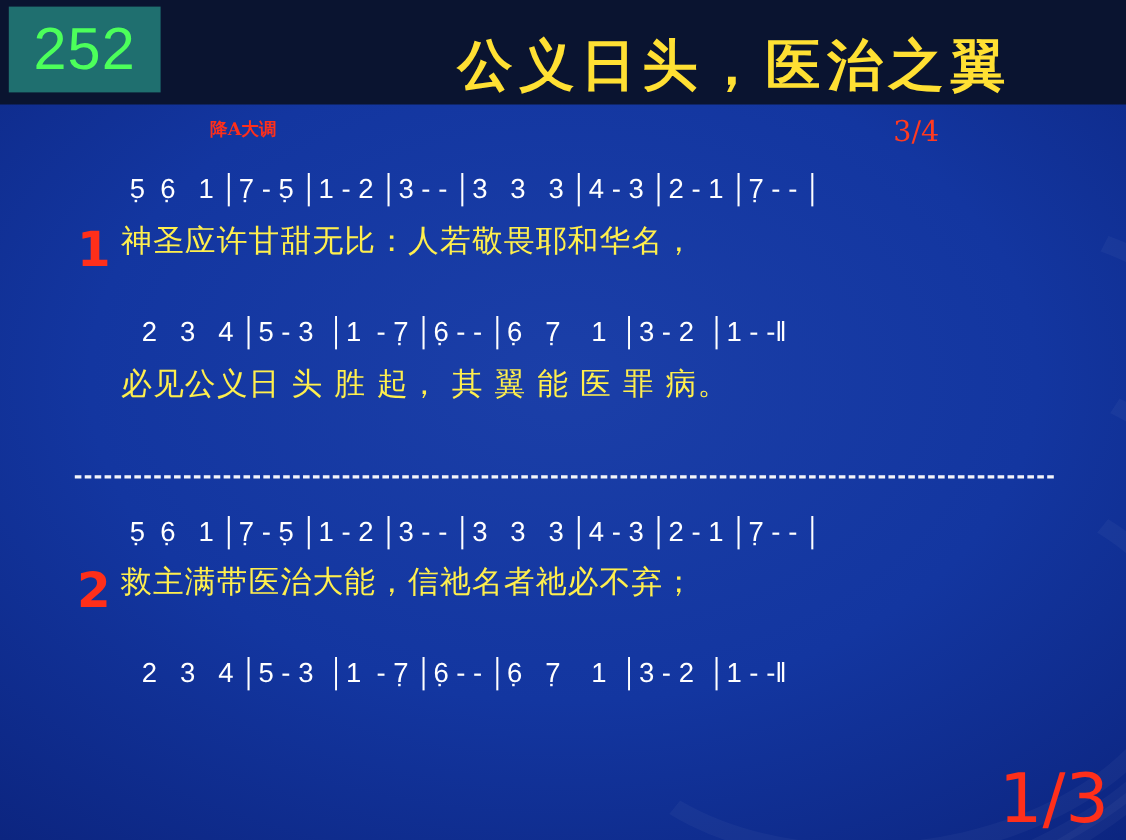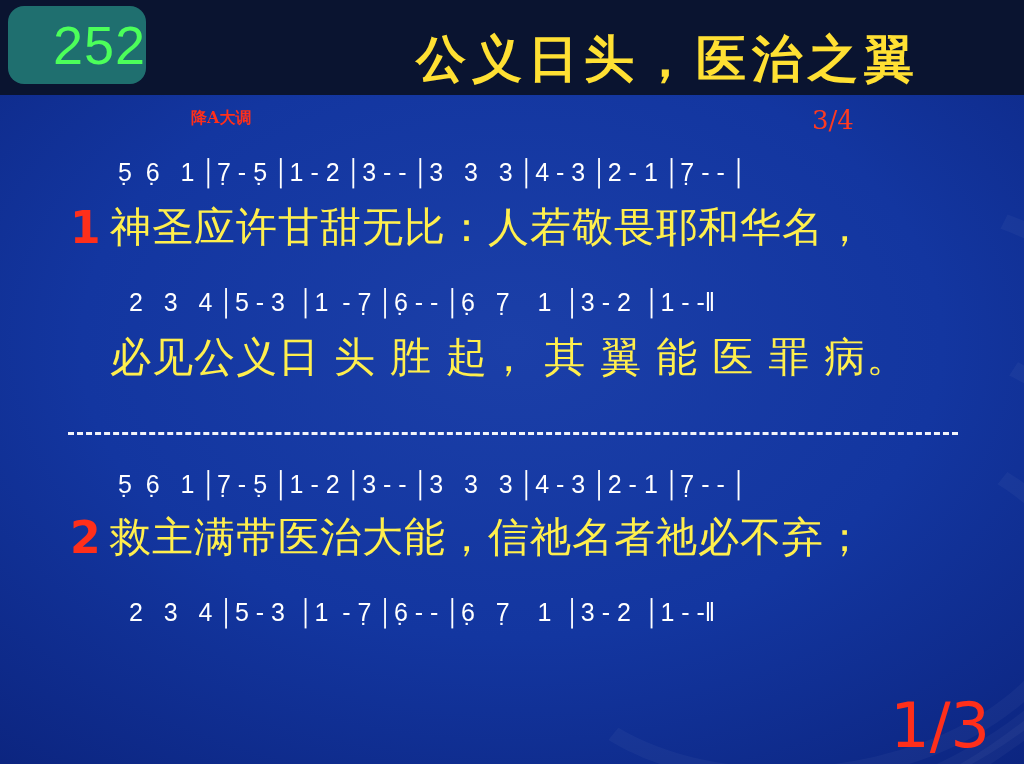--- a/index.html
+++ b/index.html
@@ -42,23 +42,22 @@
   .hymn-number {
     position: absolute;
     left: 8px;
     top: 6px;
     width: 138px;
     height: 78px;
     background: #1f6f6f;
     color: #4cff5a;
     font-size: 54px;
     line-height: 78px;
-    text-align: right;
+    text-align: center;
     letter-spacing: 1px;
-    border-radius: 16px;
   }
   .title {
     position: absolute;
     left: 180px;
     top: 26px;
     width: 740px;
     text-align: right;
     color: #ffe033;
     font-size: 50px;
     font-weight: bold;
@@ -96,39 +95,39 @@
     position: absolute;
     color: #ffffff;
     font-size: 25px;
     font-family: Liberation Sans, sans-serif;
     white-space: pre;
     letter-spacing: 0px;
   }
   .lyrics {
     position: absolute;
     color: #ffef4d;
-    font-size: 41px;
+    font-size: 28px;
     font-family: "DejaVu Sans", sans-serif;
     white-space: pre;
     letter-spacing: 1px;
   }
 
   .divider {
     position: absolute;
     left: 68px;
     top: 432px;
     width: 890px;
     border-top: 3px dashed #ffffff;
     height: 0;
     opacity: 0.95;
   }
 
   .page-num {
     position: absolute;
-    right: 34px;
+    right: 16px;
     bottom: 2px;
     color: #ff2f1a;
     font-size: 62px;
     font-family: "DejaVu Sans", sans-serif;
   }
 
   
   #v1-num { left: 70px; top: 202px; }
   #v2-num { left: 70px; top: 512px; }
 

